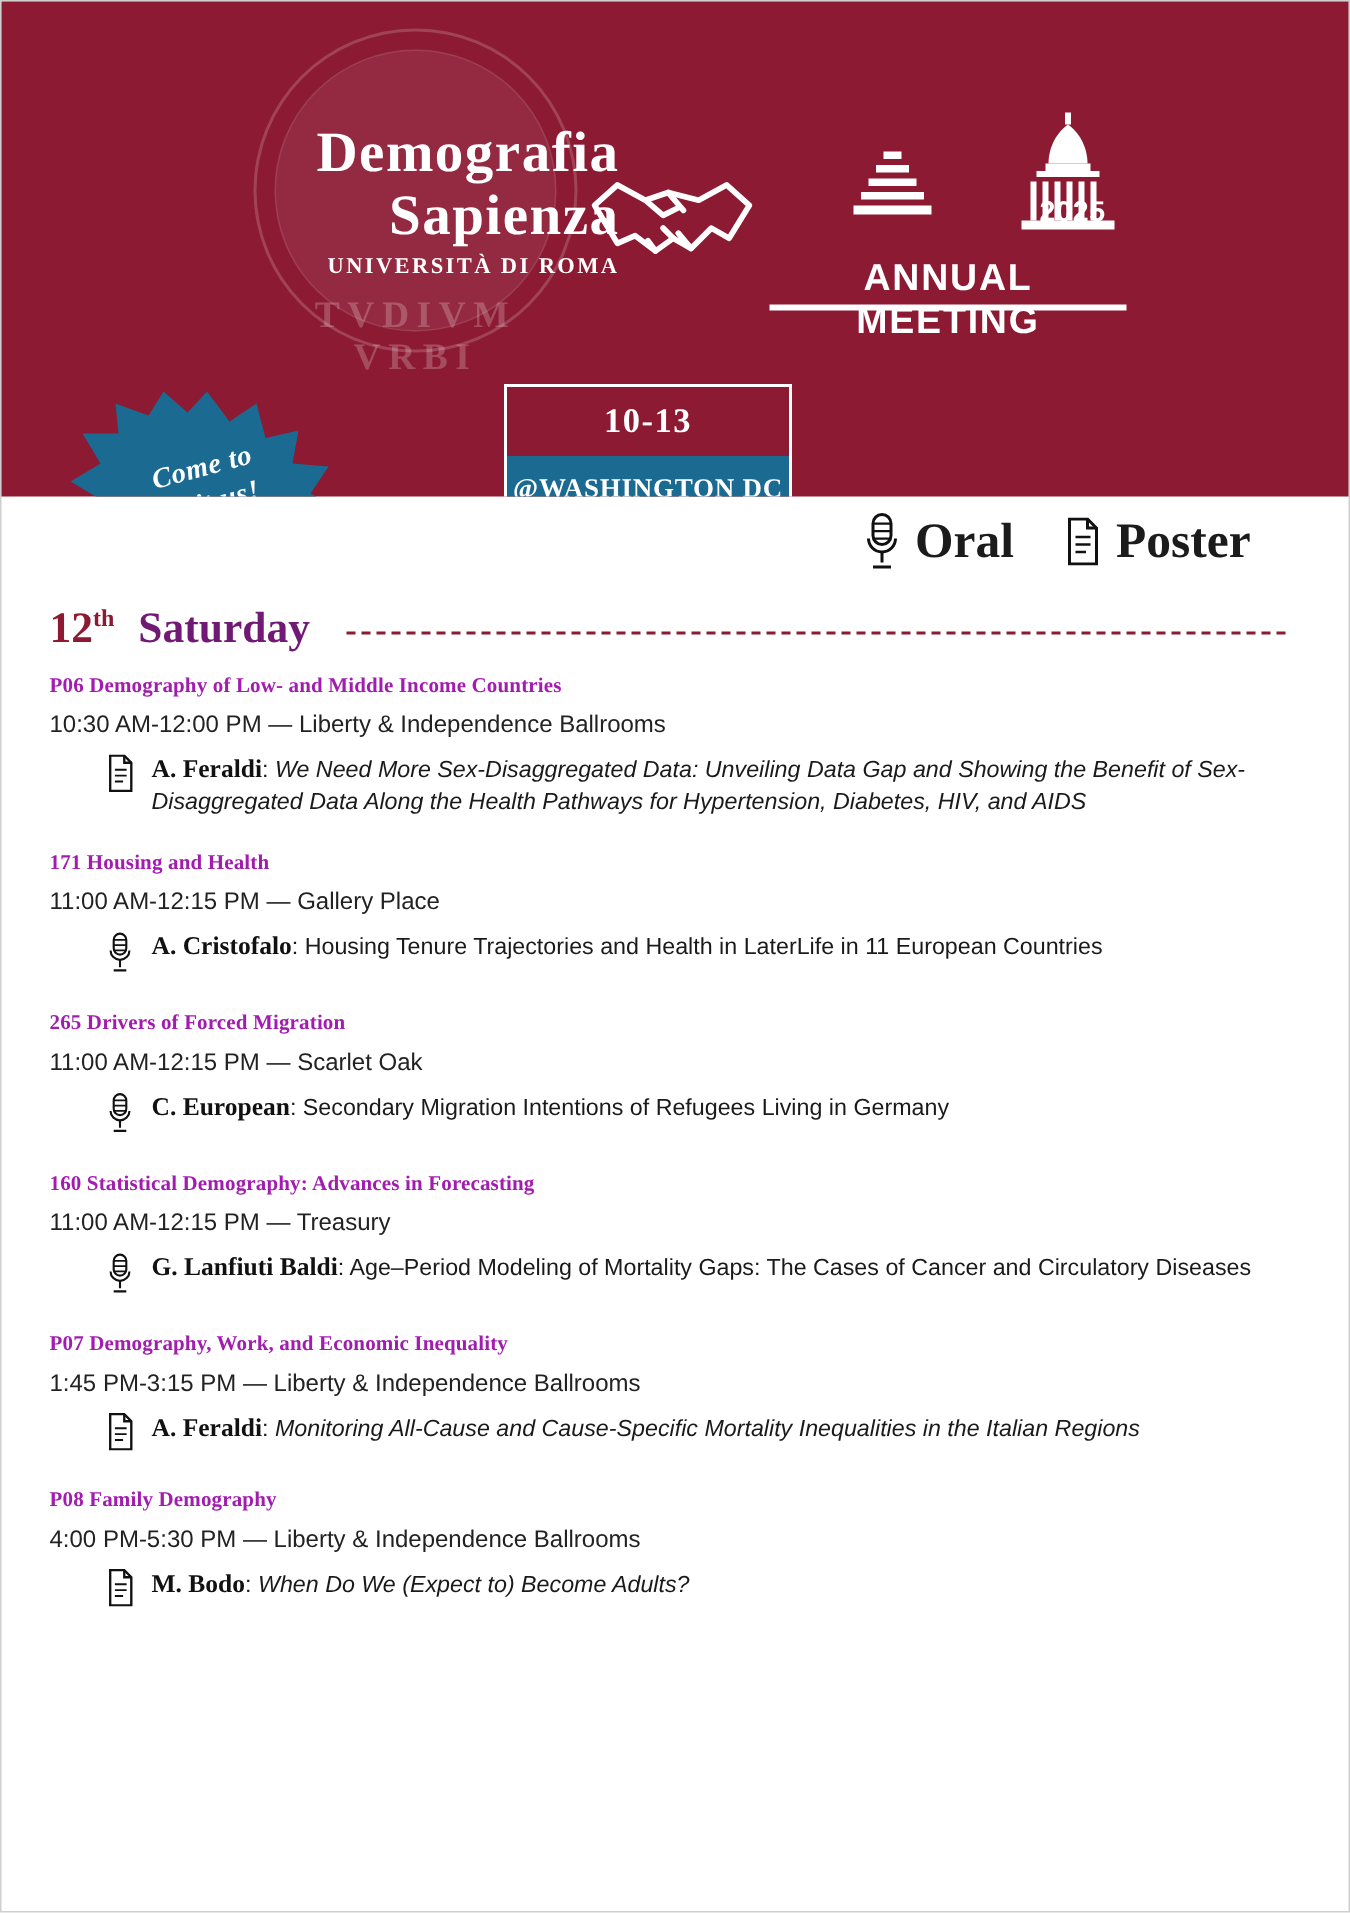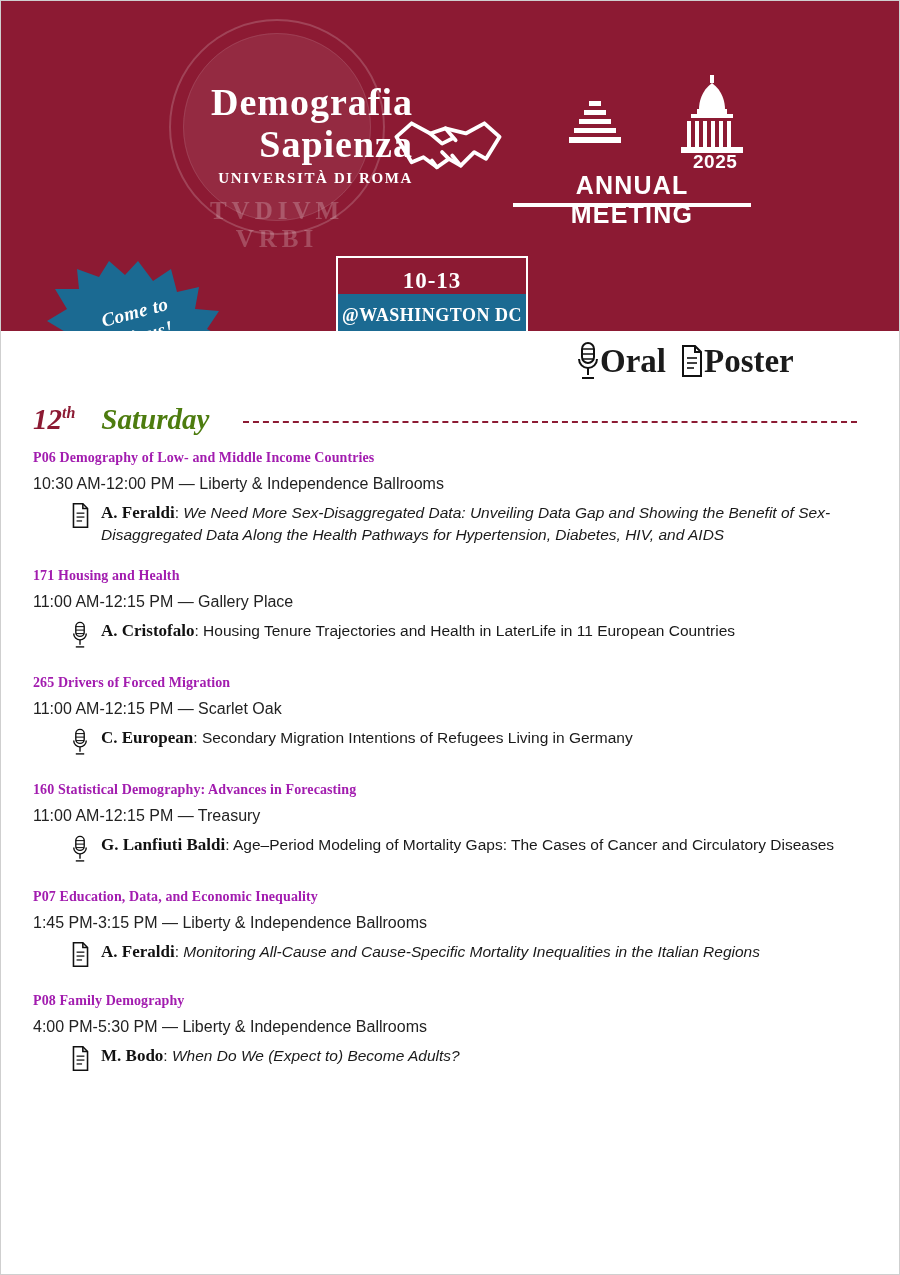--- a/index.html
+++ b/index.html
@@ -126,21 +126,21 @@
   .capitol {
     position: absolute;
     left: 166px;
     top: 6px;
     width: 70px;
     height: 90px;
   }
   .paa-year {
     position: absolute;
     left: 182px;
-    top: 84px;
+    top: 64px;
     color: #fff;
     font-family: "Liberation Sans", sans-serif;
     font-weight: bold;
     font-size: 19px;
     letter-spacing: 0.5px;
   }
   .paa-annual {
     position: absolute;
     left: 2px;
     top: 104px;
@@ -171,21 +171,21 @@
     border: 2px solid #ffffff;
   }
   .date-top {
     background: #8c1a33;
     color: #ffffff;
     text-align: center;
     font-family: "Liberation Serif", serif;
     font-weight: bold;
     font-size: 23px;
     line-height: 1.14;
-    padding: 10px 0 0 0;
+    padding: 10px 0 10px 0;
     letter-spacing: 1px;
   }
   .date-bottom {
     background: #1b6a92;
     color: #ffffff;
     text-align: center;
     font-family: "Liberation Serif", serif;
     font-weight: bold;
     font-size: 18px;
     letter-spacing: 0.5px;
@@ -220,55 +220,54 @@
     letter-spacing: 0.5px;
   }
 
   
   .legend {
     position: absolute;
     left: 575px;
     top: 340px;
     display: flex;
     align-items: center;
-    gap: 0;
+    gap: 10px;
     z-index: 5;
   }
   .legend-word {
     font-family: "Liberation Serif", serif;
     font-weight: bold;
     font-size: 33px;
     color: #1b1b1b;
   }
   .legend-gap { width: 14px; }
 
   
   .content {
     position: relative;
     padding: 0 28px 0 32px;
   }
   .day-row {
     display: flex;
     align-items: center;
-    gap: 20px;
+    gap: 10px;
     margin-top: 72px;
-    font-style: italic;
   }
   .day-num {
     font-family: "Liberation Serif", serif;
     font-weight: bold;
     font-size: 29px;
     color: #8c1a33;
   }
   .day-num sup { font-size: 16px; }
   .day-name {
     font-family: "Liberation Serif", serif;
     font-weight: bold;
     font-size: 29px;
-    color: #4d7c0f;
+    color: #701a75;
     margin-left: 6px;
   }
   .day-dash {
     flex: 1;
     border-top: 2px dashed #8c1a33;
     margin-left: 14px;
     margin-right: 14px;
     margin-top: 4px;
   }
 
@@ -493,21 +492,21 @@
             <path d="M3 18 a9 9 0 0 0 18 0" fill="none" stroke="#111" stroke-width="2"></path>
             <line x1="12" y1="27" x2="12" y2="34" stroke="#111" stroke-width="2"></line>
             <line x1="6" y1="37" x2="18" y2="37" stroke="#111" stroke-width="2"></line>
           </svg>
         </span>
         <span class="paper-text"><span class="paper-author">G. Lanfiuti Baldi</span><span>:</span><span class="paper-title-plain"> Age–Period Modeling of Mortality Gaps: The Cases of Cancer and Circulatory Diseases</span></span>
       </div>
     </div>
 
     <div class="session sp-2">
-      <div class="session-title">P07 Education, Data, and Economic Inequality</div>
+      <div class="session-title">P07 Demography, Work, and Economic Inequality</div>
       <div class="session-meta">1:45 PM-3:15 PM — Liberty &amp; Independence Ballrooms</div>
       <div class="paper">
         <span class="paper-icon">
           <svg width="19" height="25" viewBox="0 0 24 32">
             <path d="M3 1 h12 l6 6 v24 h-18 Z" fill="#fff" stroke="#111" stroke-width="2"></path>
             <path d="M15 1 v6 h6" fill="none" stroke="#111" stroke-width="2"></path>
             <line x1="7" y1="13" x2="17" y2="13" stroke="#111" stroke-width="1.6"></line>
             <line x1="7" y1="18" x2="17" y2="18" stroke="#111" stroke-width="1.6"></line>
             <line x1="7" y1="23" x2="14" y2="23" stroke="#111" stroke-width="1.6"></line>
           </svg>

